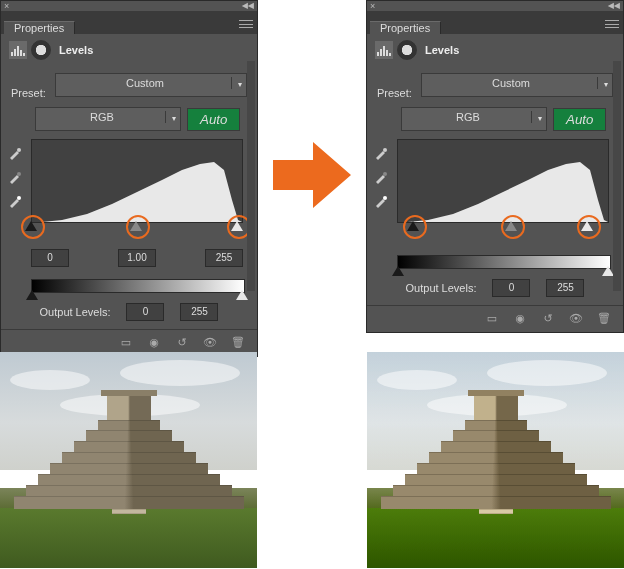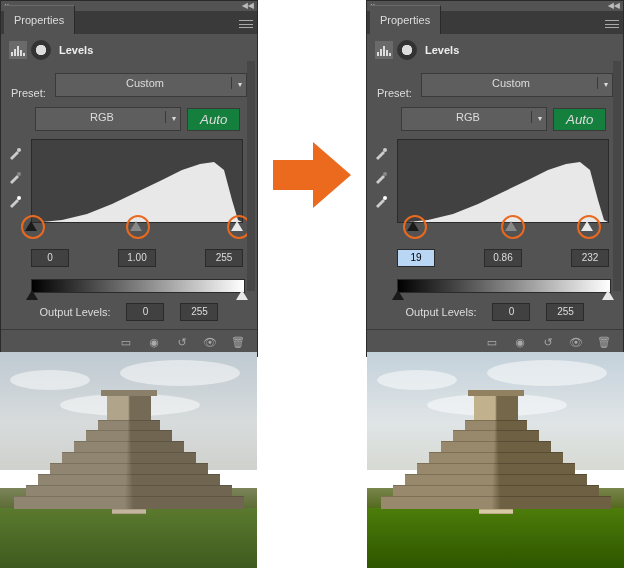--- a/index.html
+++ b/index.html
@@ -45,21 +45,21 @@
 .tab-row {
   height: 22px;
   background: #3a3a3a;
   display: flex;
   align-items: flex-end;
   position: relative;
 }
 .tab {
   background: #535353;
   color: #ddd;
-  padding: 8px 10px;
+  padding: 0 10px;
   font-size: 11px;
   border-top: 1px solid #6a6a6a;
   border-right: 1px solid #2a2a2a;
   margin-left: 3px;
 }
 .menu-lines {
   position: absolute;
   right: 4px;
   top: 6px;
   width: 14px;
@@ -452,25 +452,20 @@
       <div class="circle-note" style="left:6px"></div>
       <div class="slider-tri tri-gray" style="left:108px">
           <div class="tri-shape"></div>
         </div>
       <div class="circle-note" style="left:104px"></div>
       <div class="slider-tri tri-white" style="left:184px">
           <div class="tri-shape"></div>
         </div>
       <div class="circle-note" style="left:180px"></div>
     </div>
-  </div>
-  <div class="num-row">
-    <div class="num-box active">19</div>
-    <div class="num-box">0.86</div>
-    <div class="num-box">232</div>
   </div>
   <div class="grad-bar">
     <div class="slider-tri tri-black" style="left:-6px;top:10px">
         <div class="tri-shape"></div>
       </div>
     <div class="slider-tri tri-white" style="left:204px;top:10px">
         <div class="tri-shape"></div>
       </div>
   </div>
   <div class="out-row">

